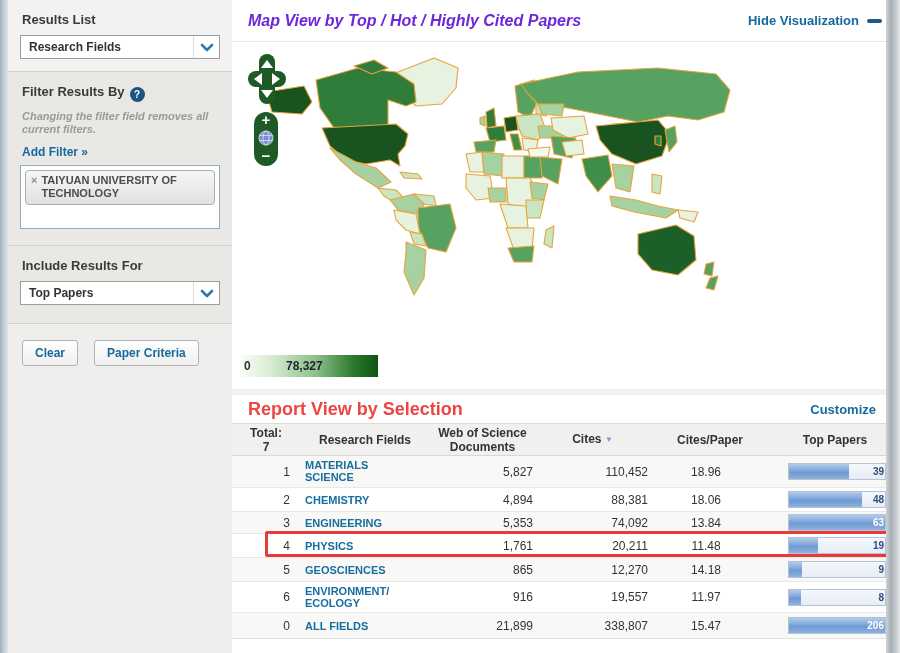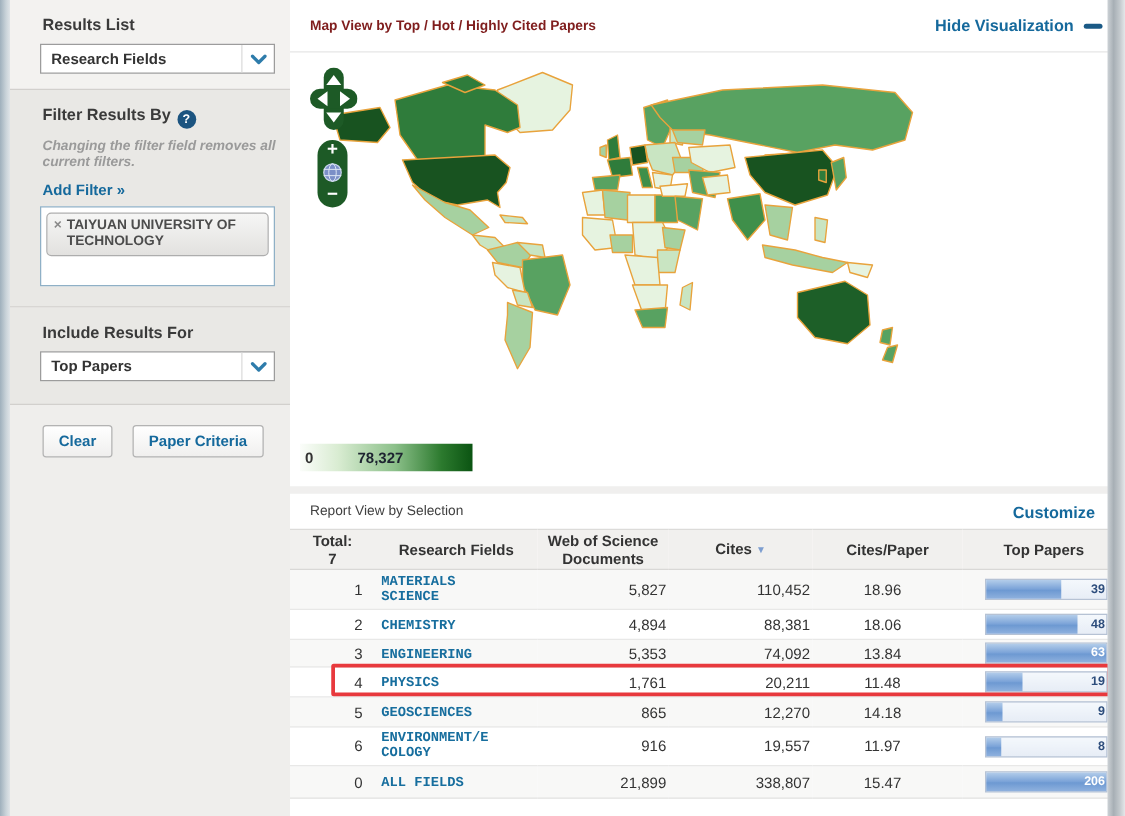--- a/index.html
+++ b/index.html
@@ -8,21 +8,21 @@
   .page { position:relative; width:900px; height:653px; background:#fff; }
 
   
   .left-strip { position:absolute; left:0; top:0; width:8px; height:100%;
     background:linear-gradient(to right,#9fb0bc,#c9d3d9 60%,#dfe4e7); }
   .right-strip { position:absolute; right:0; top:0; width:14px; height:100%; z-index:60;
     background:linear-gradient(to right,#cdd2d6,#a7afb5 35%,#c3c9cd 70%,#e4e7e9); }
 
   
   .sidebar { position:absolute; left:8px; top:0; width:224px; height:100%; background:#efeeec; }
-  .sb-section { padding:8px 12px 10px 24px; }
+  .sb-section { padding:8px 12px 10px 12px; }
   .sb-top { background:#f3f2f0; border-bottom:1px solid #d2d0cd; padding-bottom:12px; }
   .sb-filter { background:#e9e8e5; border-bottom:1px solid #d2d0cd; padding-bottom:16px; }
   .sb-include { background:#e9e8e5; border-bottom:1px solid #d2d0cd; padding-bottom:18px; }
   .sb-actions { background:#efeeec; padding-top:16px; }
   .sb-heading { font-size:13px; font-weight:bold; color:#3a3a3a; margin:4px 0 8px 2px; }
   .select { height:24px; background:#fff; border:1px solid #9c9c9c; display:flex; align-items:center; cursor:pointer; }
   .select-value { flex:1; font-size:12px; font-weight:bold; color:#333; padding-left:8px; }
   .select-arrow { width:26px; height:100%; display:flex; align-items:center; justify-content:center; border-left:1px solid #dcdcdc; }
   .help-badge { display:inline-flex; width:15px; height:15px; border-radius:50%; background:#1c5480; color:#fff;
     font-size:10px; font-weight:bold; align-items:center; justify-content:center; vertical-align:-2px; margin-left:5px; cursor:pointer; }
@@ -35,21 +35,21 @@
   .tag-label { font-size:11px; font-weight:bold; color:#4c4c4c; line-height:13px; }
   .btn-row { display:flex; gap:16px; padding-left:2px; }
   .btn { height:26px; padding:0 12px; background:linear-gradient(#ffffff,#f0efee); border:1px solid #b3b3b3;
     border-radius:3px; font-family:"Liberation Sans",sans-serif; font-size:12px; font-weight:bold; color:#15699c; cursor:pointer; }
 
   
   .main { position:absolute; left:232px; top:0; width:668px; height:100%; background:#fff; }
 
   .map-panel { height:395px; border-bottom:6px solid #f0efee; }
   .panel-header { height:42px; display:flex; align-items:center; border-bottom:1px solid #e6e6e6; }
-  .panel-title { font-size:11px; font-weight:bold; color:#7f1d1d; padding-left:16px; }
+  .panel-title { font-size:16px; font-weight:bold; color:#6d28d9; padding-left:16px;font-style:italic; }
   .header-spacer { flex:1; }
   .hide-link { font-size:13px; font-weight:bold; color:#15699c; text-decoration:none; display:flex; align-items:center; margin-right:18px; }
   .minus-icon { display:inline-block; width:15px; height:4px; background:#1b5a86; border-radius:2px; margin-left:8px; }
 
   .map-canvas { position:relative; height:346px; }
   .world-svg { position:absolute; left:6px; top:0; }
   .world-svg * { stroke:#e8a33c; stroke-width:1.1; stroke-linejoin:round; }
   .vdark { fill:#185320; } .audark { fill:#1d5f28; } .dark { fill:#2f7c3b; } .meddark { fill:#3f8f4a; }
   .med { fill:#58a261; } .medlight { fill:#a6d1a0; } .light { fill:#c9e5c2; } .pale { fill:#e6f3e0; } .vpale { fill:#f3faf0; }
 
@@ -59,34 +59,34 @@
   .zoom-glyph { color:#fff; font-size:15px; font-weight:bold; line-height:14px; }
 
   .legend { position:absolute; left:8px; top:313px; width:138px; height:22px;
     background:linear-gradient(to right,#fbfdfa,#d9ecd2 22%,#8cc08a 55%,#2c7a2e 82%,#0b5412); }
   .legend-min { position:absolute; left:4px; top:4px; font-size:12px; font-weight:bold; color:#333; }
   .legend-max { position:absolute; left:46px; top:4px; font-size:12px; font-weight:bold; color:#1d2430; }
 
   
   .report-panel { position:relative; height:252px; }
   .report-header { height:28px; display:flex; align-items:center; }
-  .report-title { font-size:11px; font-weight:normal; color:#404040; padding-left:16px; }
+  .report-title { font-size:18px; font-weight:bold; color:#ef4444; padding-left:16px; }
   .customize-link { font-size:13px; font-weight:bold; color:#15699c; text-decoration:none; margin-right:24px; }
 
   table.report { width:668px; border-collapse:collapse; table-layout:fixed; }
   .report th { background:#f1f0ee; border-top:1px solid #dcdbd9; border-bottom:1px solid #d9d8d6;
     font-size:12px; font-weight:bold; color:#333; text-align:center; vertical-align:middle; height:32px; line-height:14px; }
   .report td { border-top:1px solid #e8e8e7; vertical-align:middle; font-size:12px; color:#333; }
   .report tr.zebra td { background:#f8f8f7; }
   .report tbody tr:last-child td { border-bottom:1px solid #e2e2e1; }
   .col-rank  { width:68px; }  .col-field { width:130px; } .col-docs { width:105px; }
   .col-cites { width:115px; } .col-cpp   { width:120px; } .col-bar  { width:130px; }
   .c-rank { text-align:right; padding-right:10px; color:#444; }
   .c-field a { font-size:11px; font-weight:bold; color:#176e9e; text-decoration:none; display:inline-block;
-    width:94px; line-height:12px; overflow-wrap:break-word; word-break:break-word; padding-left:5px;font-family:Liberation Mono, monospace; }
+    width:94px; line-height:12px; overflow-wrap:break-word; word-break:break-word; padding-left:5px; }
   .c-num { text-align:right; padding-right:2px; }
   .c-cpp { padding-right:8px;text-align:center; }
   .sorted-col { color:#7d9ed0; }
   .sort-icon { font-size:8px; color:#7d9ed0; vertical-align:1px; }
   .h32{height:32px;} .h24{height:24px;} .h22{height:22px;} .h31{height:31px;} .h26{height:26px;}
 
   .bar { position:relative; margin-left:18px; width:98px; height:17px; border:1px solid #b6c2d4;
     background:linear-gradient(#f4f8fc,#e7edf6); }
   .bar-fill { position:absolute; left:0; top:0; bottom:0;
     background:linear-gradient(#b3cdea,#7ba3d8 48%,#6d99d2 55%,#8fb1de); }

